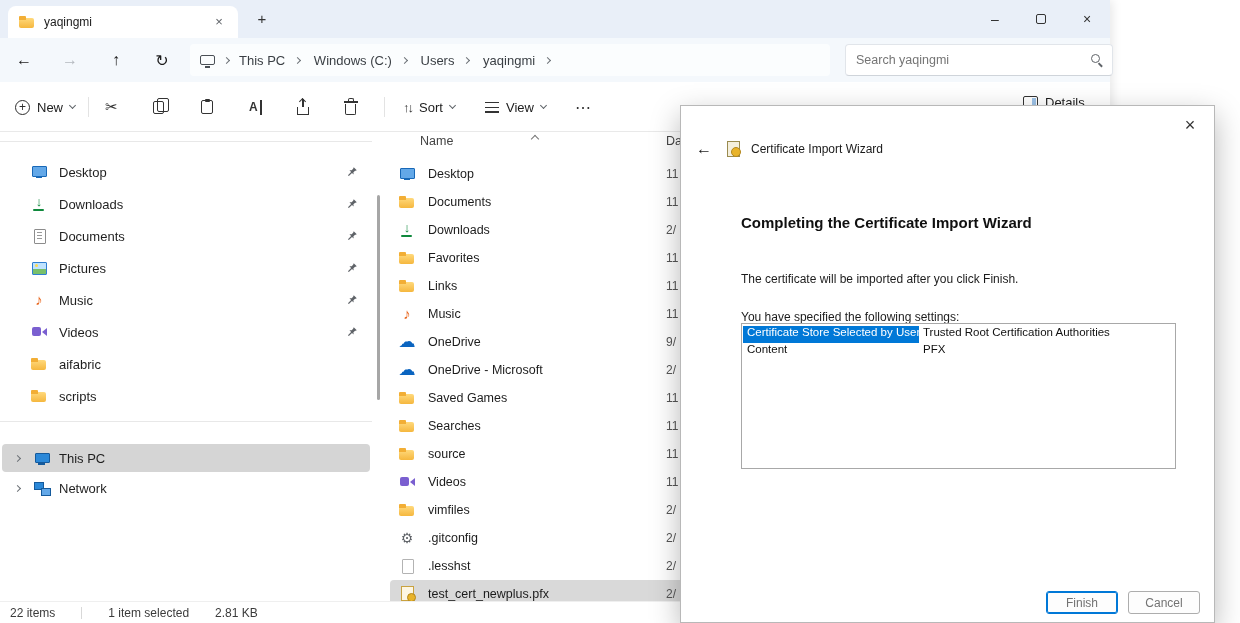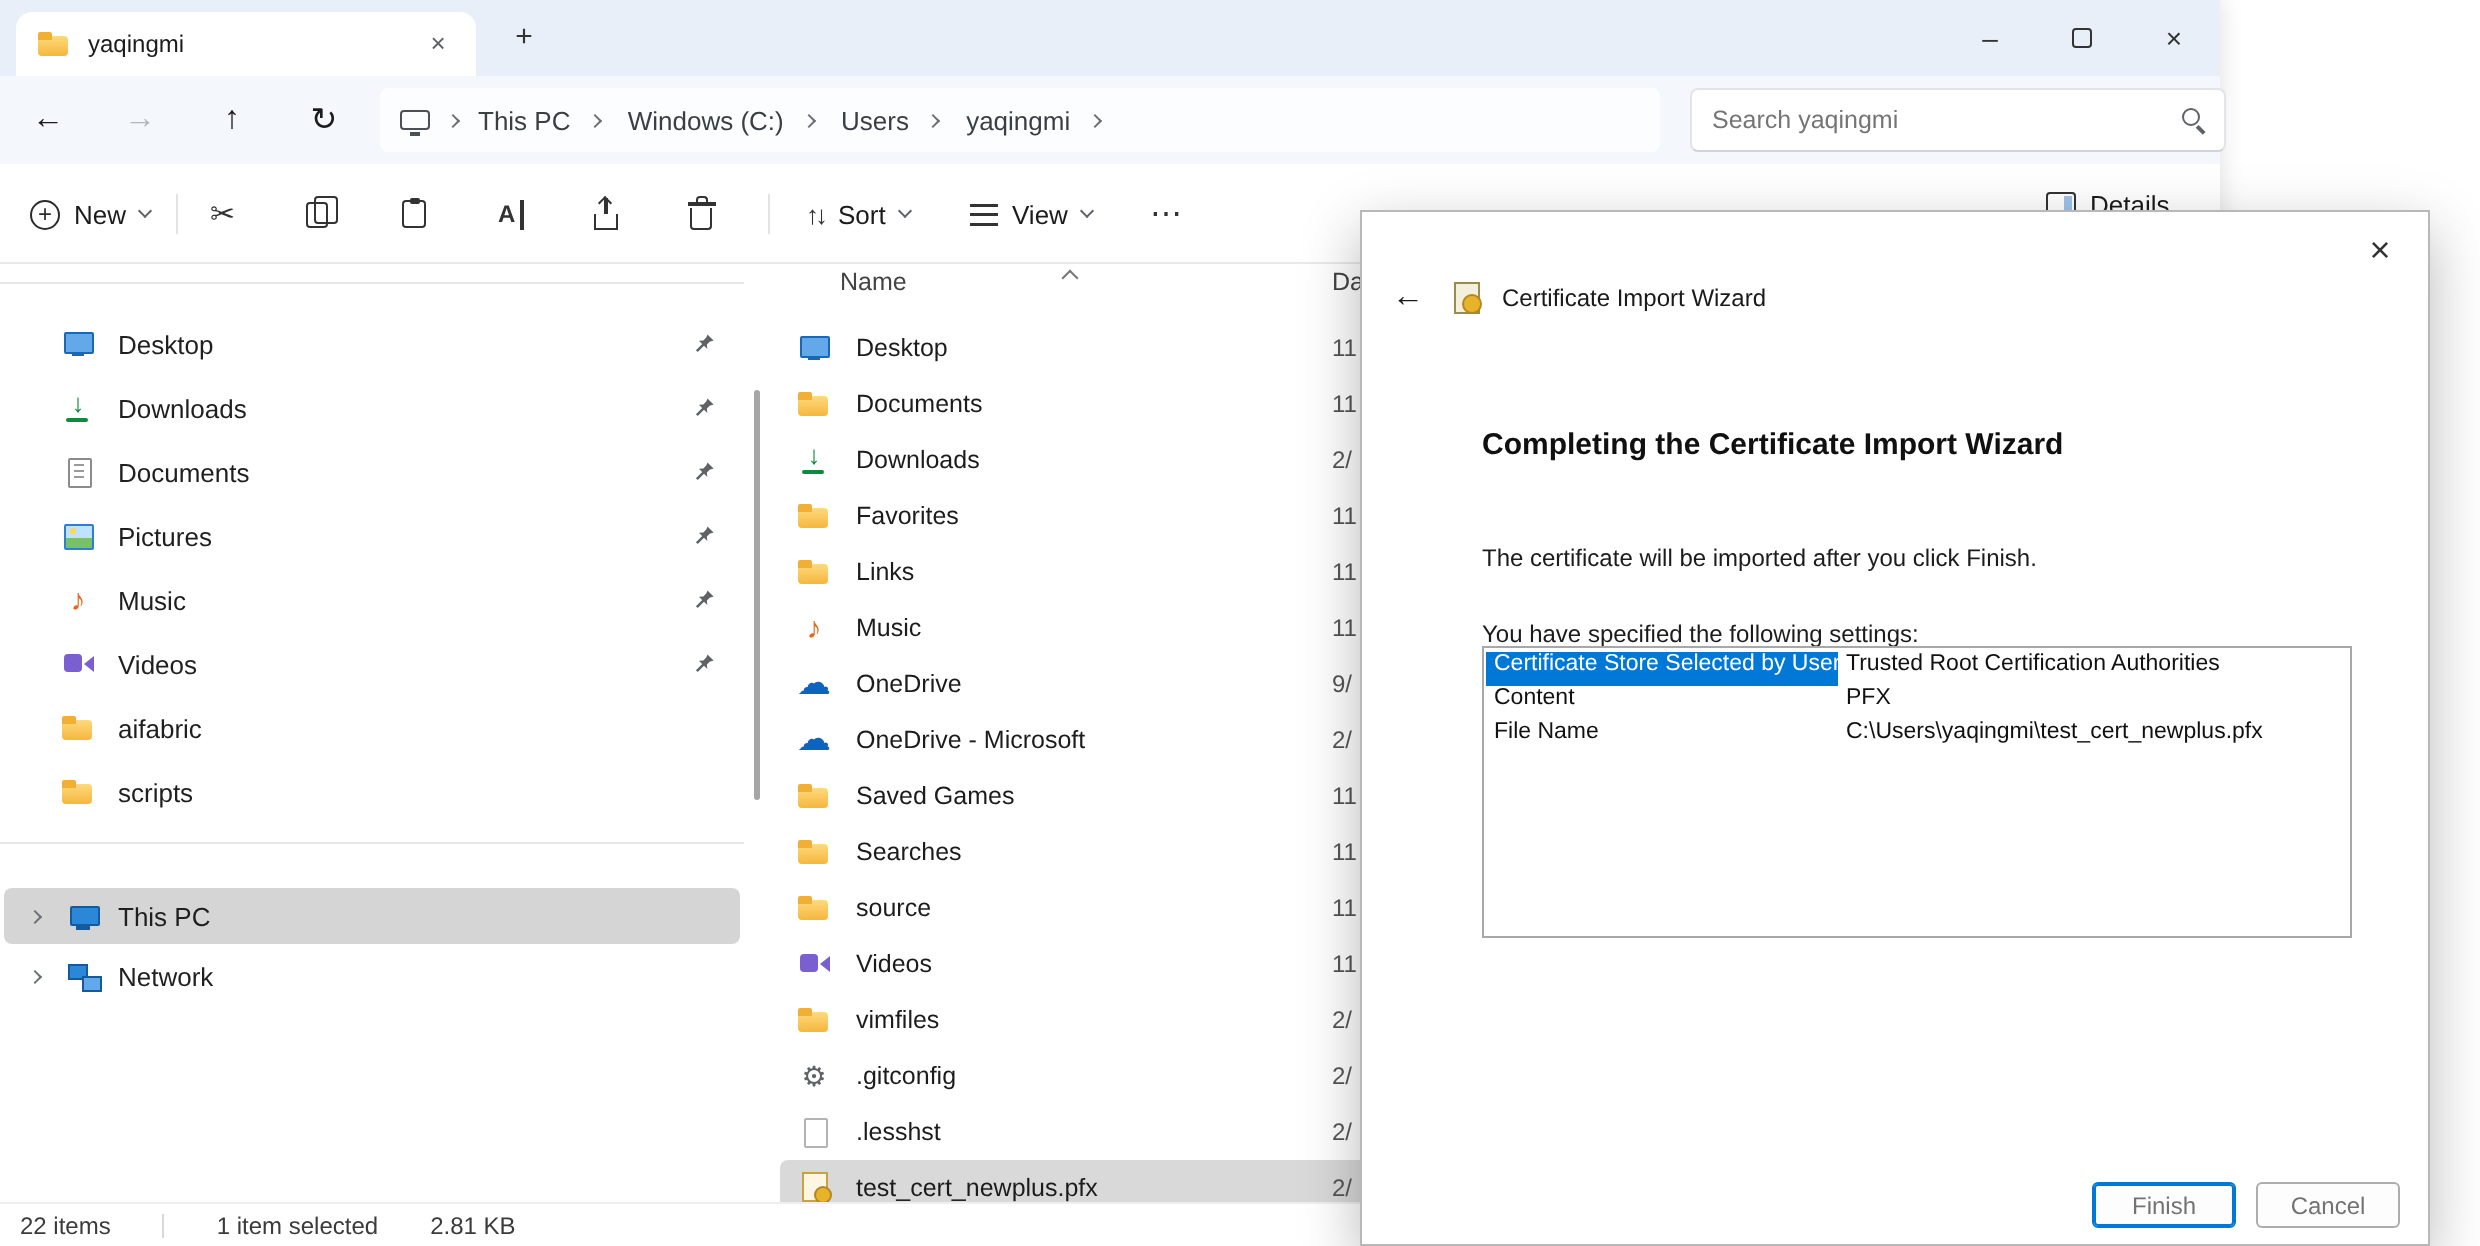--- a/index.html
+++ b/index.html
@@ -483,24 +483,20 @@
         <div class="wrow selected">
           <span class="wkey">Certificate Store Selected by User</span>
           <span class="wval">Trusted Root Certification Authorities</span>
         </div>
 
         <div class="wrow">
           <span class="wkey">Content</span>
           <span class="wval">PFX</span>
         </div>
 
-        <div class="wrow">
-          <span class="wkey">File Name</span>
-          <span class="wval">C:\Users\yaqingmi\test_cert_newplus.pfx</span>
-        </div>
 
     </div>
 
     <div class="wz-btn wz-finish">Finish</div>
     <div class="wz-btn wz-cancel">Cancel</div>
   </div>
 
 </div>
 
 </body></html>

